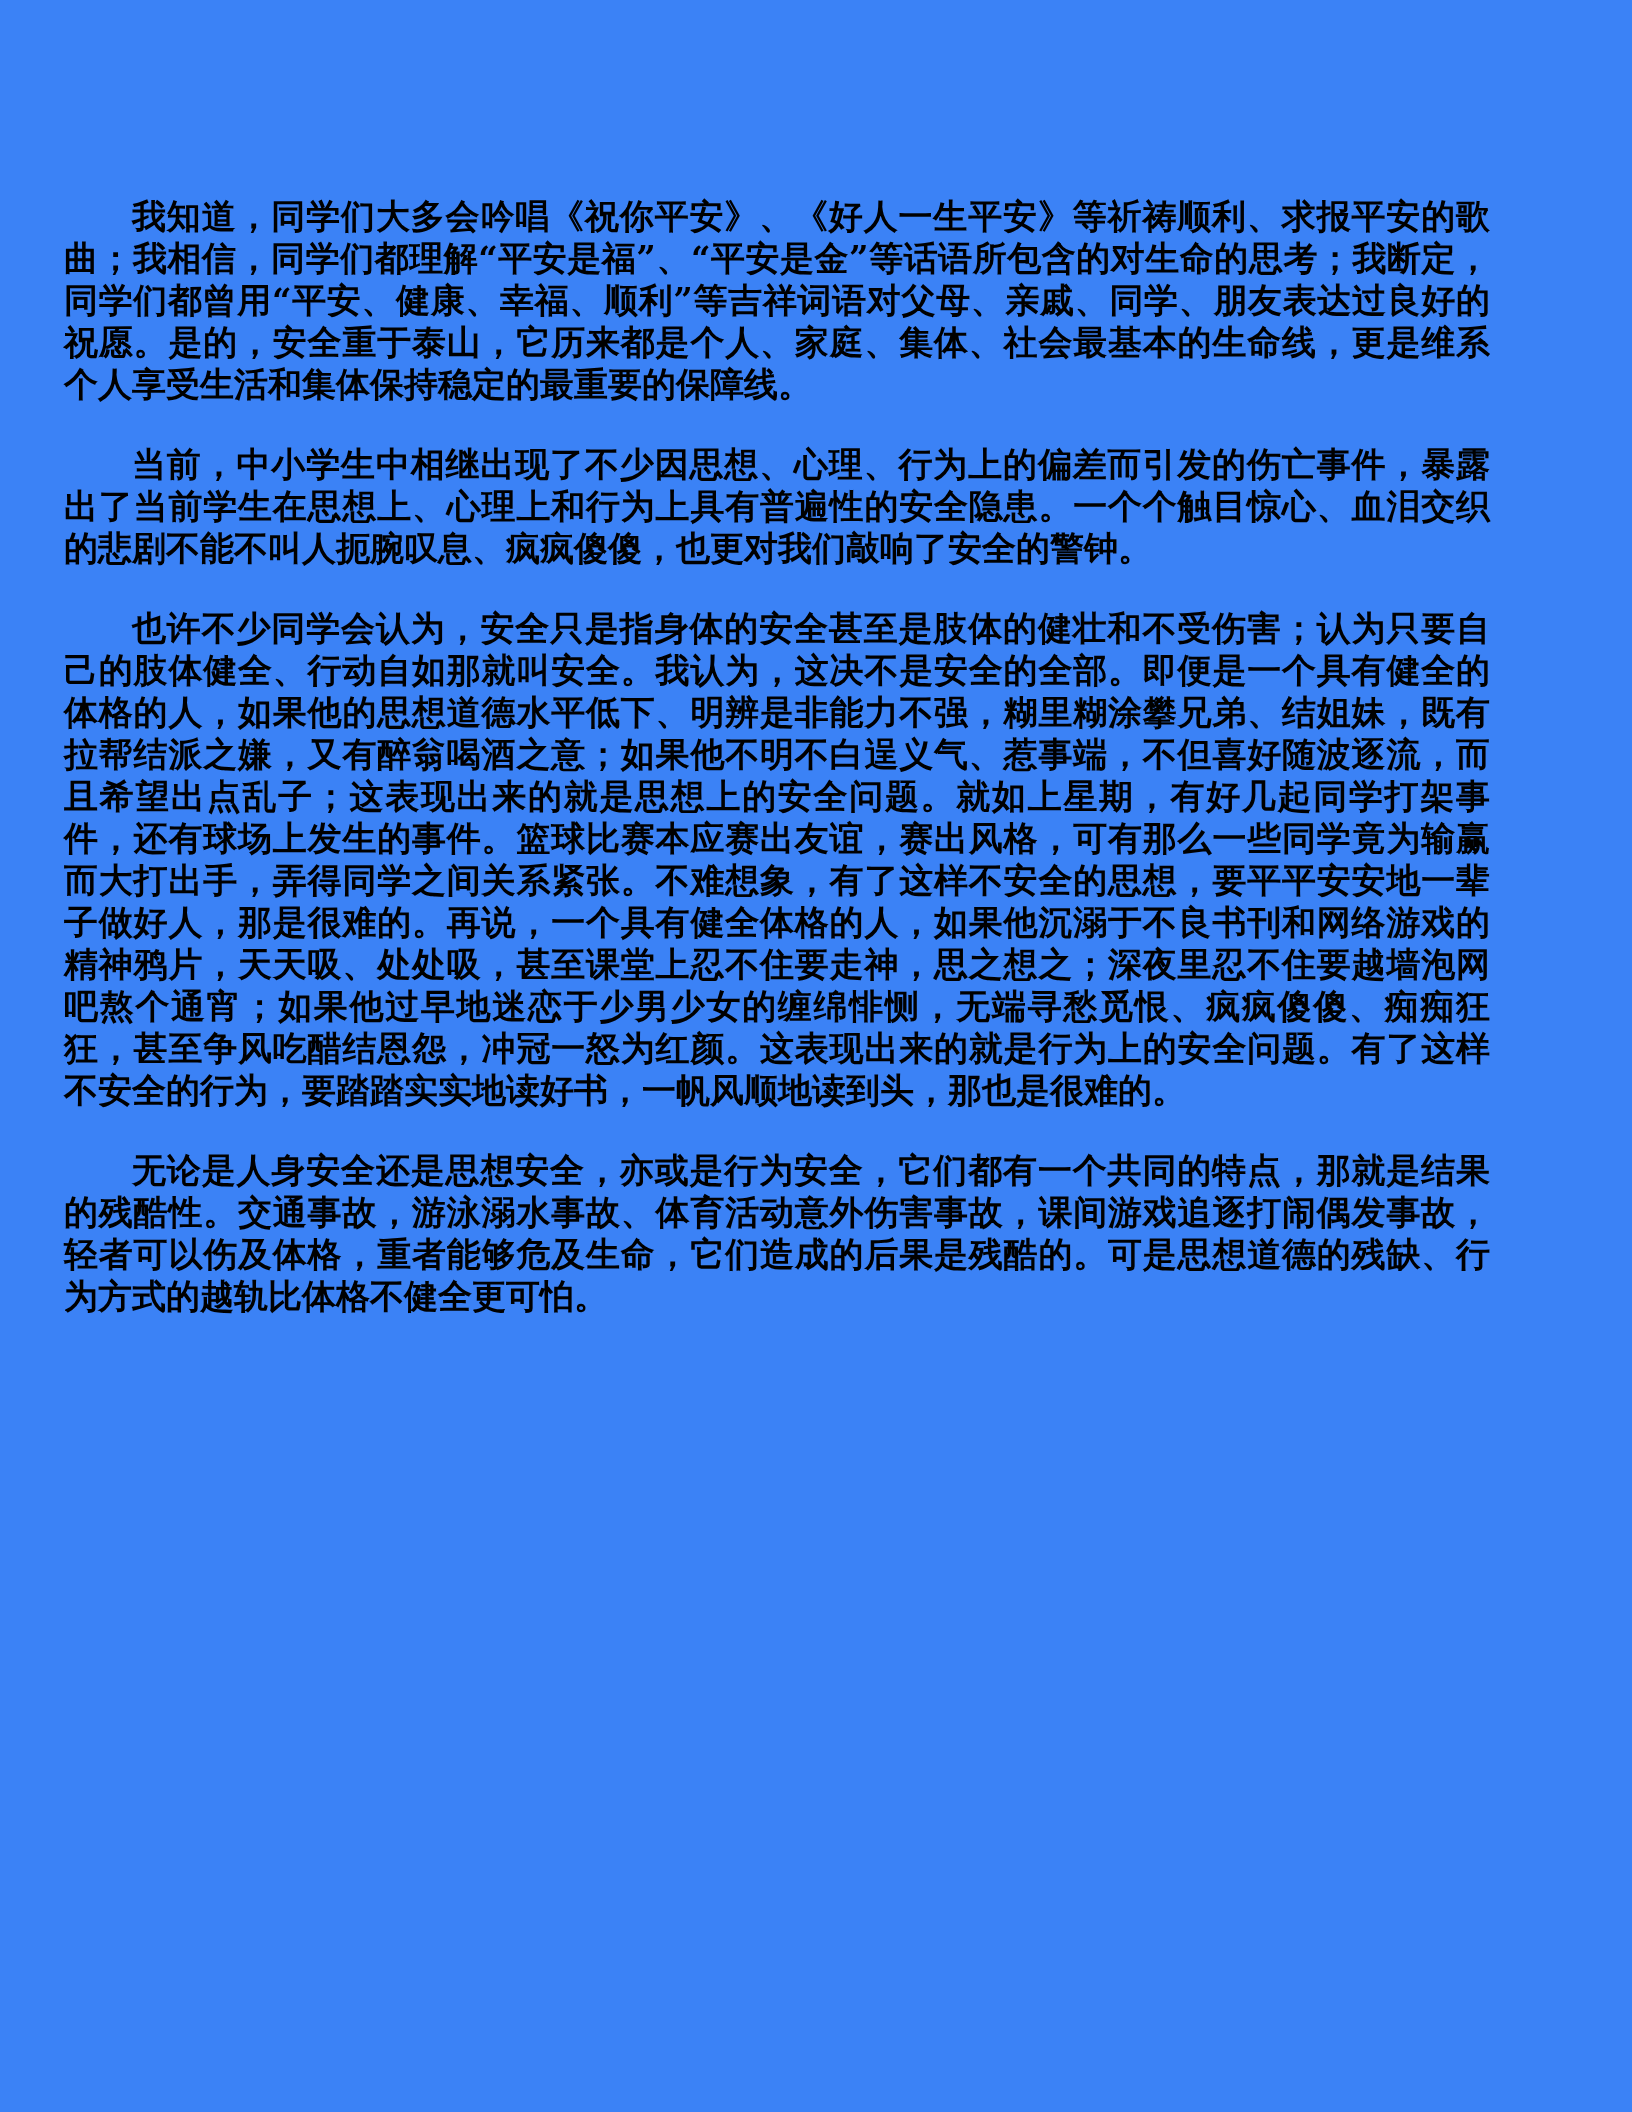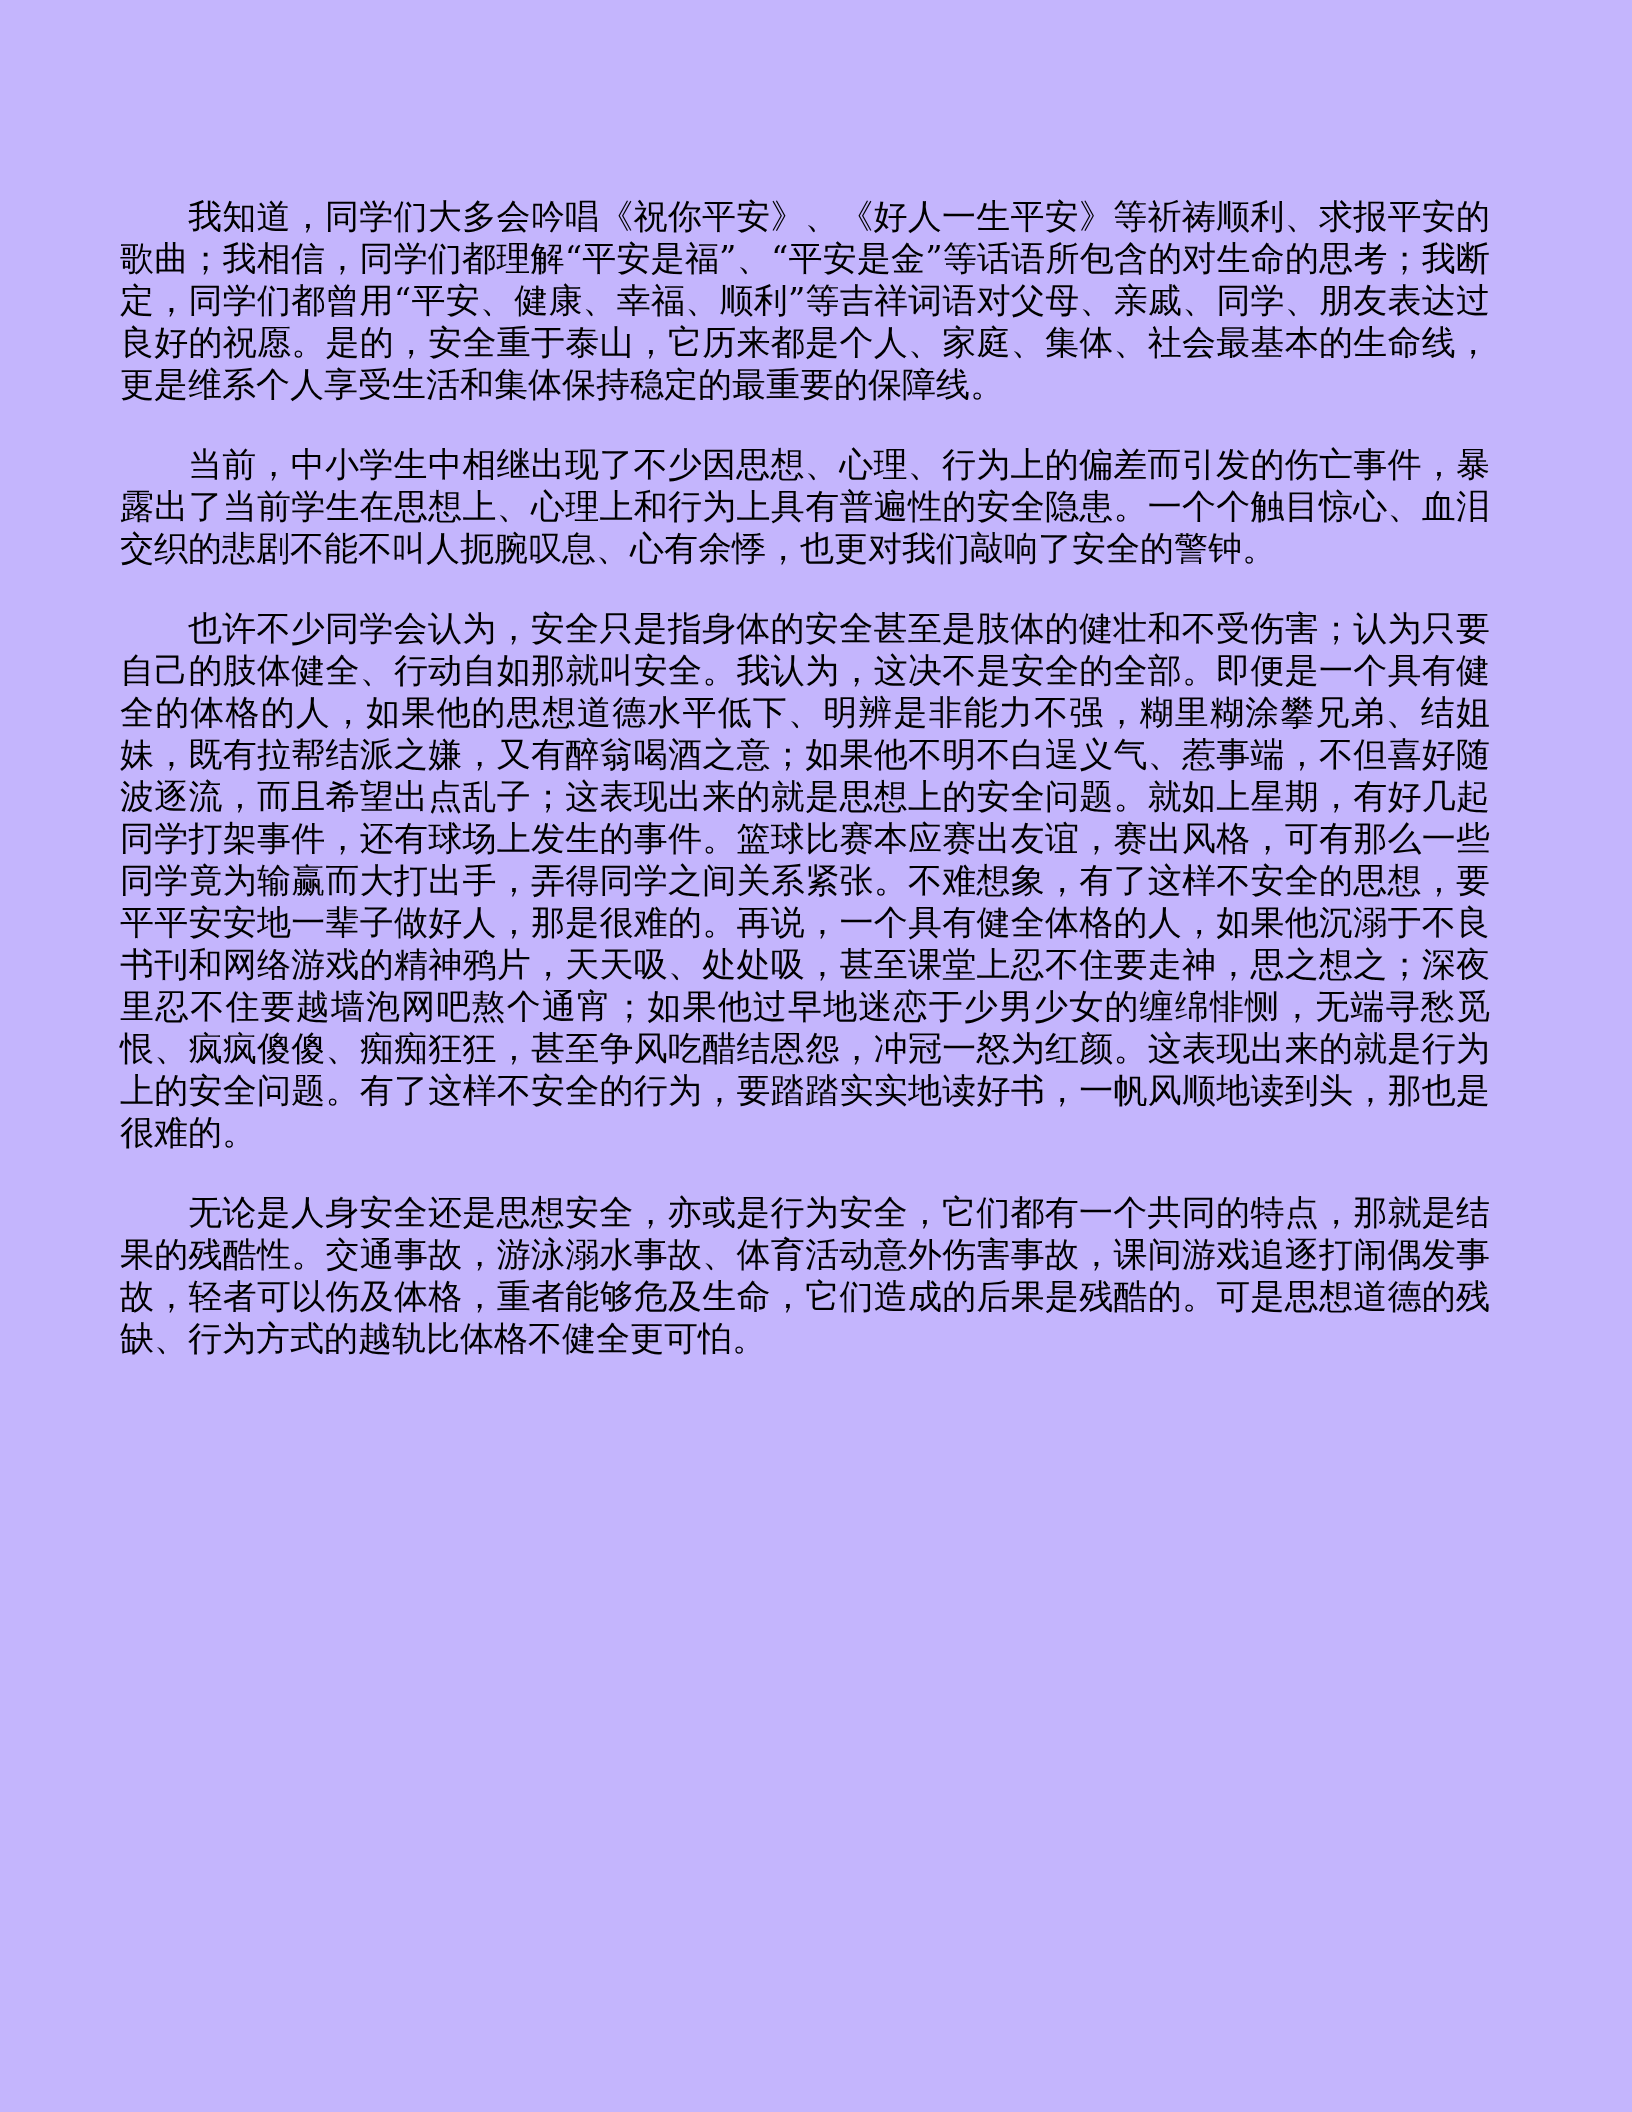--- a/index.html
+++ b/index.html
@@ -9,36 +9,37 @@
   }
   body {
     width: 1632px;
     height: 2112px;
     overflow: hidden;
   }
   .page {
     box-sizing: border-box;
     width: 1632px;
     height: 2112px;
-    padding: 195px 142px 0 120px;
-    background: #c4b5fd;
+    padding: 195px 142px 0 64px;
+    background: #3b82f6;
     font-family: "DejaVu Serif", "Liberation Serif", serif;
     font-size: 34px;
     line-height: 42px;
     color: #000000;
+    font-weight: bold;
   }
   .page p {
     margin: 0 0 38px 0;
     text-indent: 2em;
     text-align: justify;
     text-justify: inter-ideograph;
     word-break: break-all;
   }
 </style>
 </head>
 <body>
 
 <div class="page">
   <p>我知道，同学们大多会吟唱《祝你平安》、《好人一生平安》等祈祷顺利、求报平安的歌曲；我相信，同学们都理解“平安是福”、“平安是金”等话语所包含的对生命的思考；我断定，同学们都曾用“平安、健康、幸福、顺利”等吉祥词语对父母、亲戚、同学、朋友表达过良好的祝愿。是的，安全重于泰山，它历来都是个人、家庭、集体、社会最基本的生命线，更是维系个人享受生活和集体保持稳定的最重要的保障线。</p>
-  <p>当前，中小学生中相继出现了不少因思想、心理、行为上的偏差而引发的伤亡事件，暴露出了当前学生在思想上、心理上和行为上具有普遍性的安全隐患。一个个触目惊心、血泪交织的悲剧不能不叫人扼腕叹息、心有余悸，也更对我们敲响了安全的警钟。</p>
+  <p>当前，中小学生中相继出现了不少因思想、心理、行为上的偏差而引发的伤亡事件，暴露出了当前学生在思想上、心理上和行为上具有普遍性的安全隐患。一个个触目惊心、血泪交织的悲剧不能不叫人扼腕叹息、疯疯傻傻，也更对我们敲响了安全的警钟。</p>
   <p>也许不少同学会认为，安全只是指身体的安全甚至是肢体的健壮和不受伤害；认为只要自己的肢体健全、行动自如那就叫安全。我认为，这决不是安全的全部。即便是一个具有健全的体格的人，如果他的思想道德水平低下、明辨是非能力不强，糊里糊涂攀兄弟、结姐妹，既有拉帮结派之嫌，又有醉翁喝酒之意；如果他不明不白逞义气、惹事端，不但喜好随波逐流，而且希望出点乱子；这表现出来的就是思想上的安全问题。就如上星期，有好几起同学打架事件，还有球场上发生的事件。篮球比赛本应赛出友谊，赛出风格，可有那么一些同学竟为输赢而大打出手，弄得同学之间关系紧张。不难想象，有了这样不安全的思想，要平平安安地一辈子做好人，那是很难的。再说，一个具有健全体格的人，如果他沉溺于不良书刊和网络游戏的精神鸦片，天天吸、处处吸，甚至课堂上忍不住要走神，思之想之；深夜里忍不住要越墙泡网吧熬个通宵；如果他过早地迷恋于少男少女的缠绵悱恻，无端寻愁觅恨、疯疯傻傻、痴痴狂狂，甚至争风吃醋结恩怨，冲冠一怒为红颜。这表现出来的就是行为上的安全问题。有了这样不安全的行为，要踏踏实实地读好书，一帆风顺地读到头，那也是很难的。</p>
   <p>无论是人身安全还是思想安全，亦或是行为安全，它们都有一个共同的特点，那就是结果的残酷性。交通事故，游泳溺水事故、体育活动意外伤害事故，课间游戏追逐打闹偶发事故，轻者可以伤及体格，重者能够危及生命，它们造成的后果是残酷的。可是思想道德的残缺、行为方式的越轨比体格不健全更可怕。</p>
 </div>
 
 </body></html>

